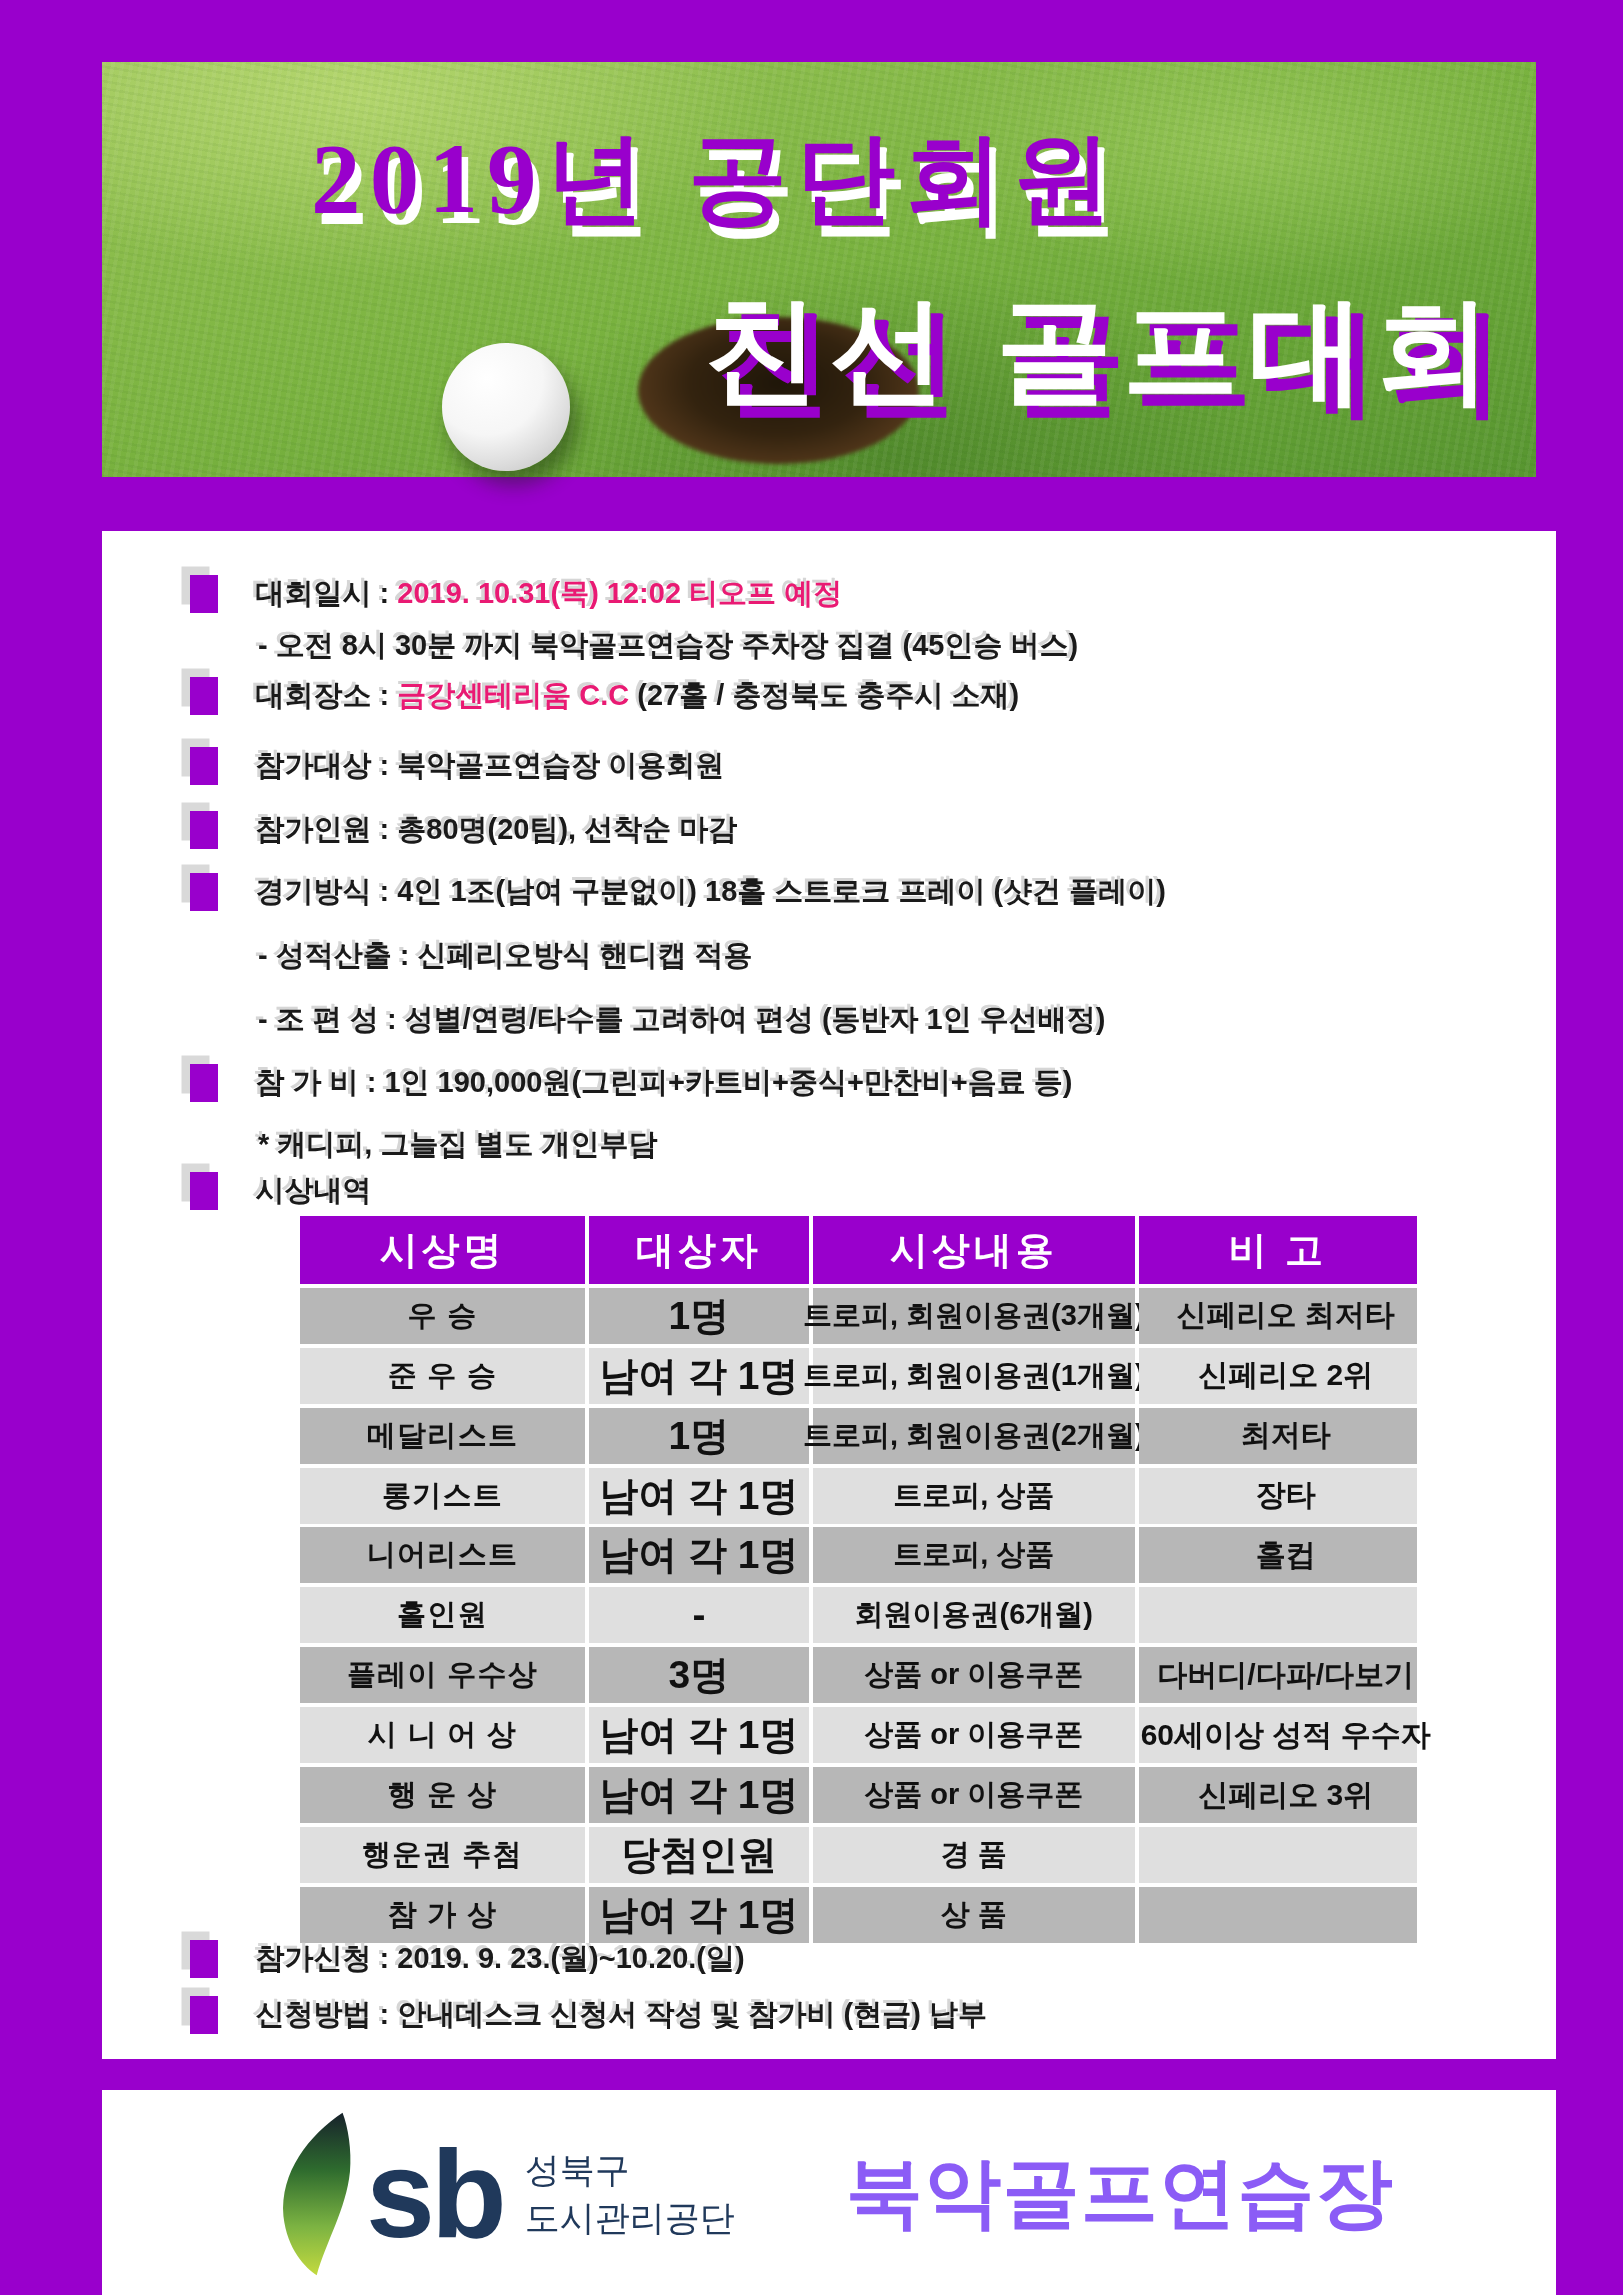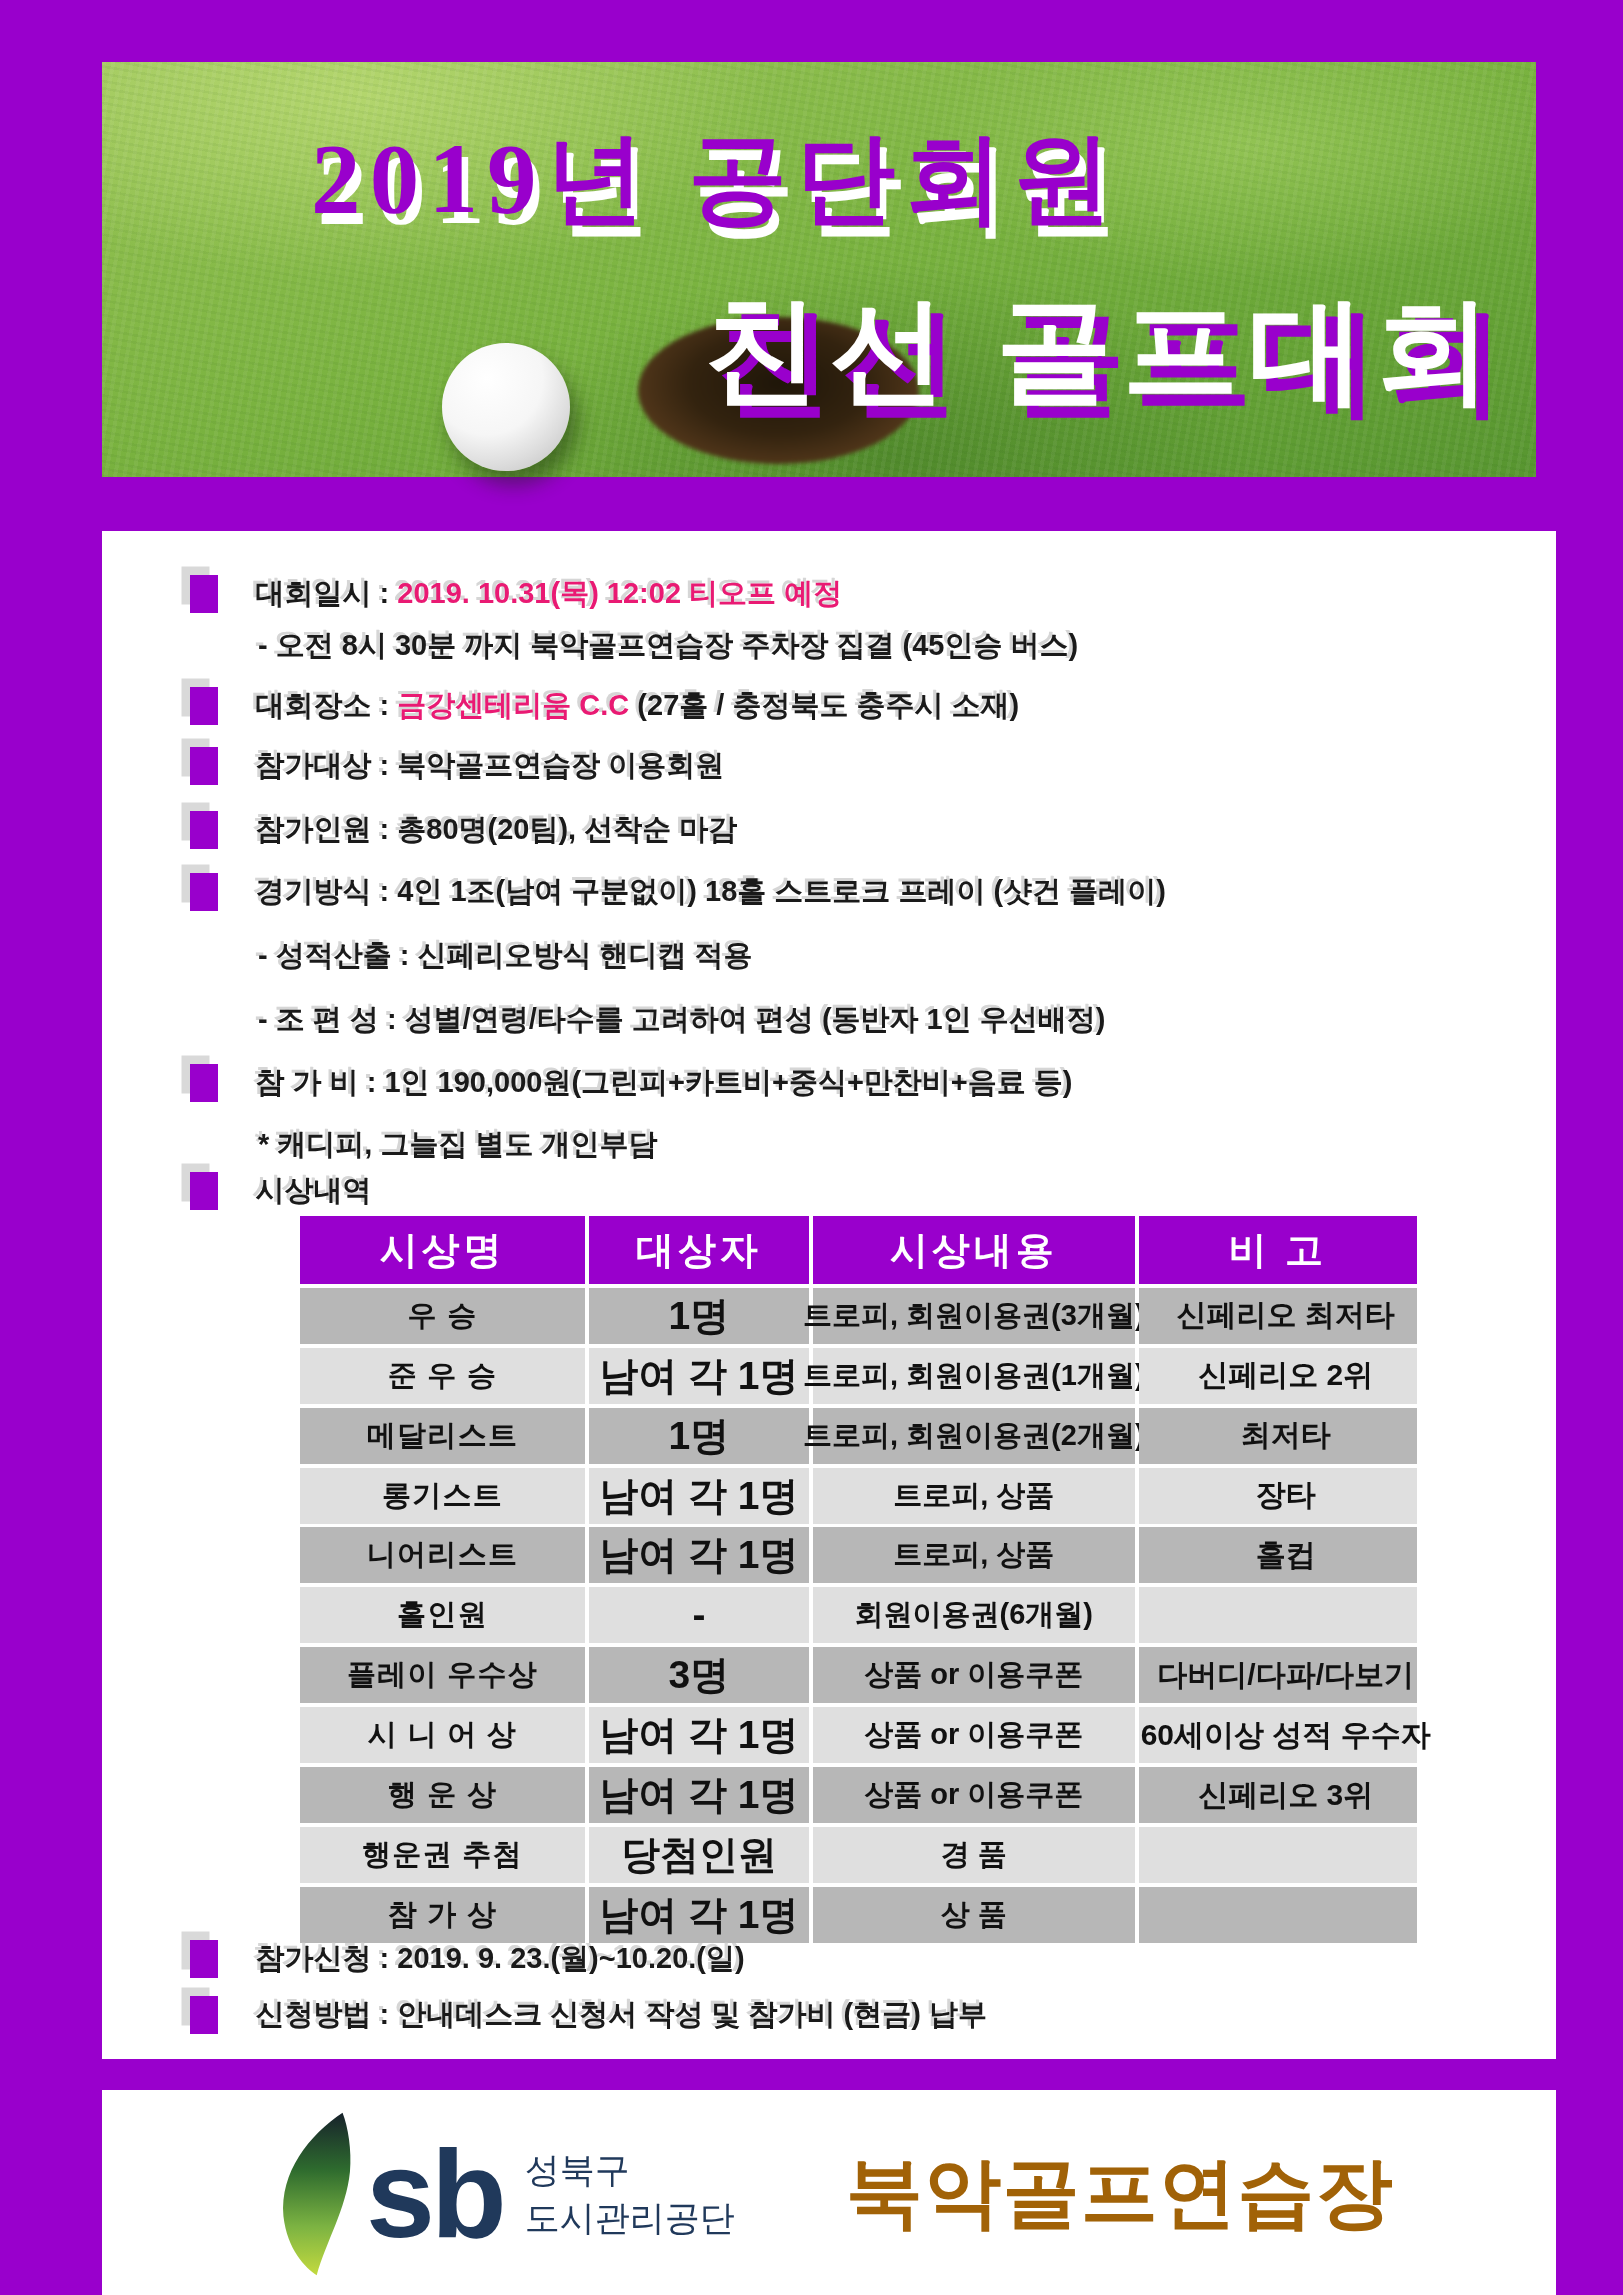--- a/index.html
+++ b/index.html
@@ -86,21 +86,21 @@
   }
   .sb-logo{display:flex;align-items:center;}
   .sb-text{
     font-size:124px;font-weight:bold;color:#20395b;letter-spacing:-3.9px;line-height:1;
     margin-left:3.9px;
   }
   .sb-org{
     margin-left:22px;color:#20395b;font-size:35px;line-height:1.35;font-weight:normal;
   }
   .brand{
-    margin-left:111px;font-size:77px;font-weight:bold;color:#a16207;letter-spacing:1.3px;
+    margin-left:111px;font-size:77px;font-weight:bold;color:#8b5cf6;letter-spacing:1.3px;
     white-space:nowrap;
   }
 </style>
 </head>
 <body>
 
 <div class="poster">
 
   <div class="photo">
     <div class="grass-texture"></div>
@@ -114,21 +114,21 @@
 
     <div class="item" style="top:43px">
       <span class="bullet"></span>
       <span><span>대회일시 : </span><span class="pink">2019. 10.31(목) 12:02 티오프 예정</span></span>
     </div>
 
     <div class="item sub" style="top:95px">
       <span>- 오전 8시 30분 까지 북악골프연습장 주차장 집결 (45인승 버스)</span>
     </div>
 
-    <div class="item" style="top:155px">
+    <div class="item" style="top:145px">
       <span class="bullet"></span>
       <span><span>대회장소 : </span><span class="pink">금강센테리움 C.C </span><span>(27홀 / 충정북도 충주시 소재)</span></span>
     </div>
 
     <div class="item" style="top:215px">
       <span class="bullet"></span>
       <span>참가대상 : 북악골프연습장 이용회원</span>
     </div>
 
     <div class="item" style="top:279px">

